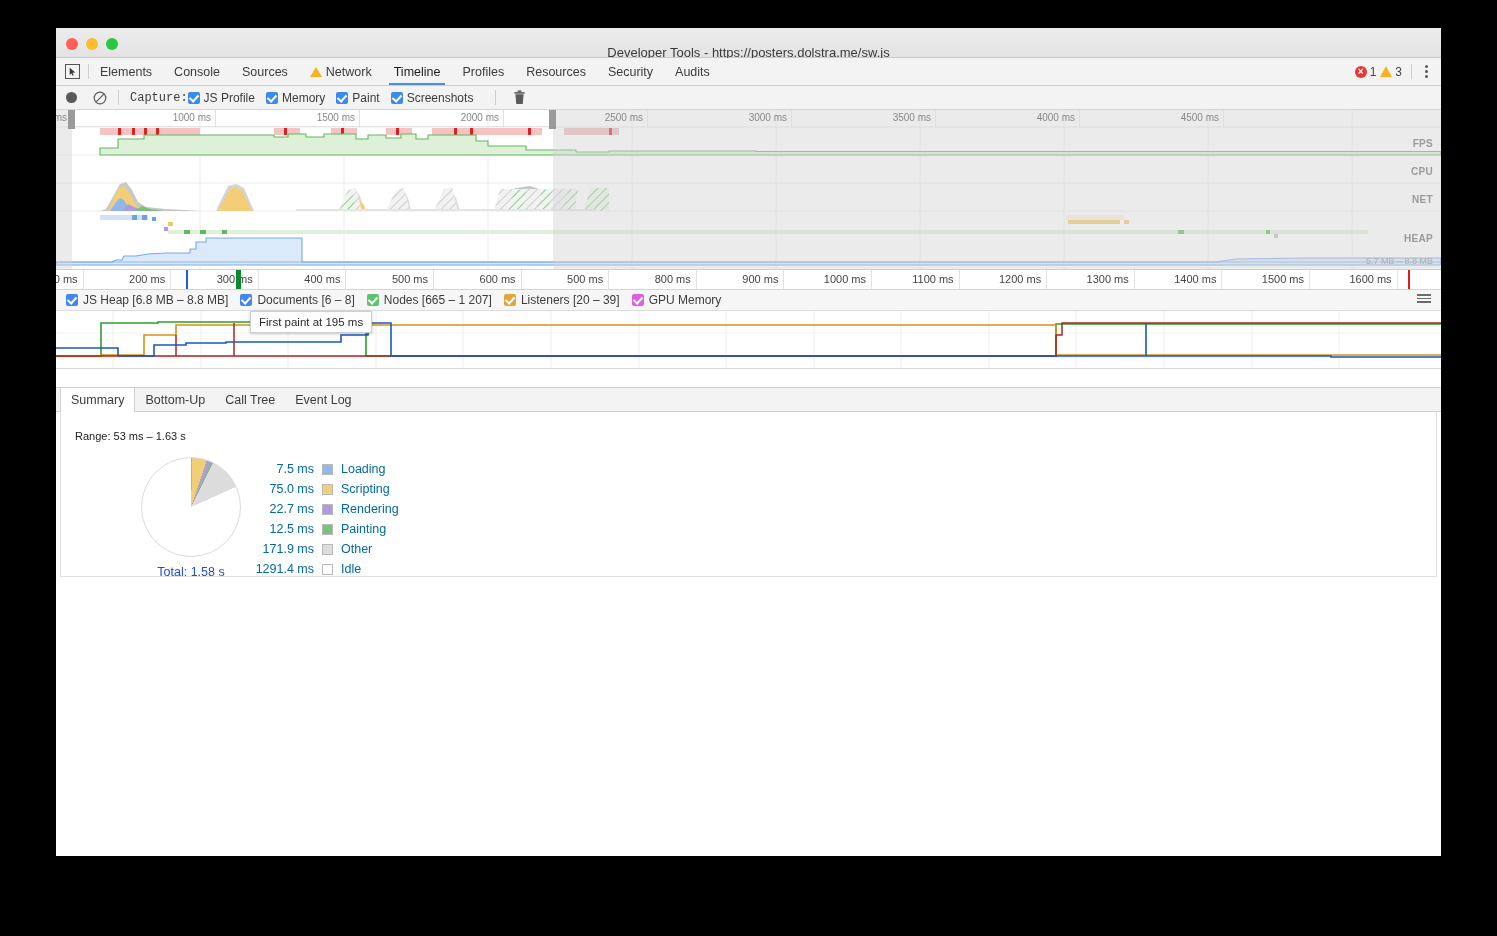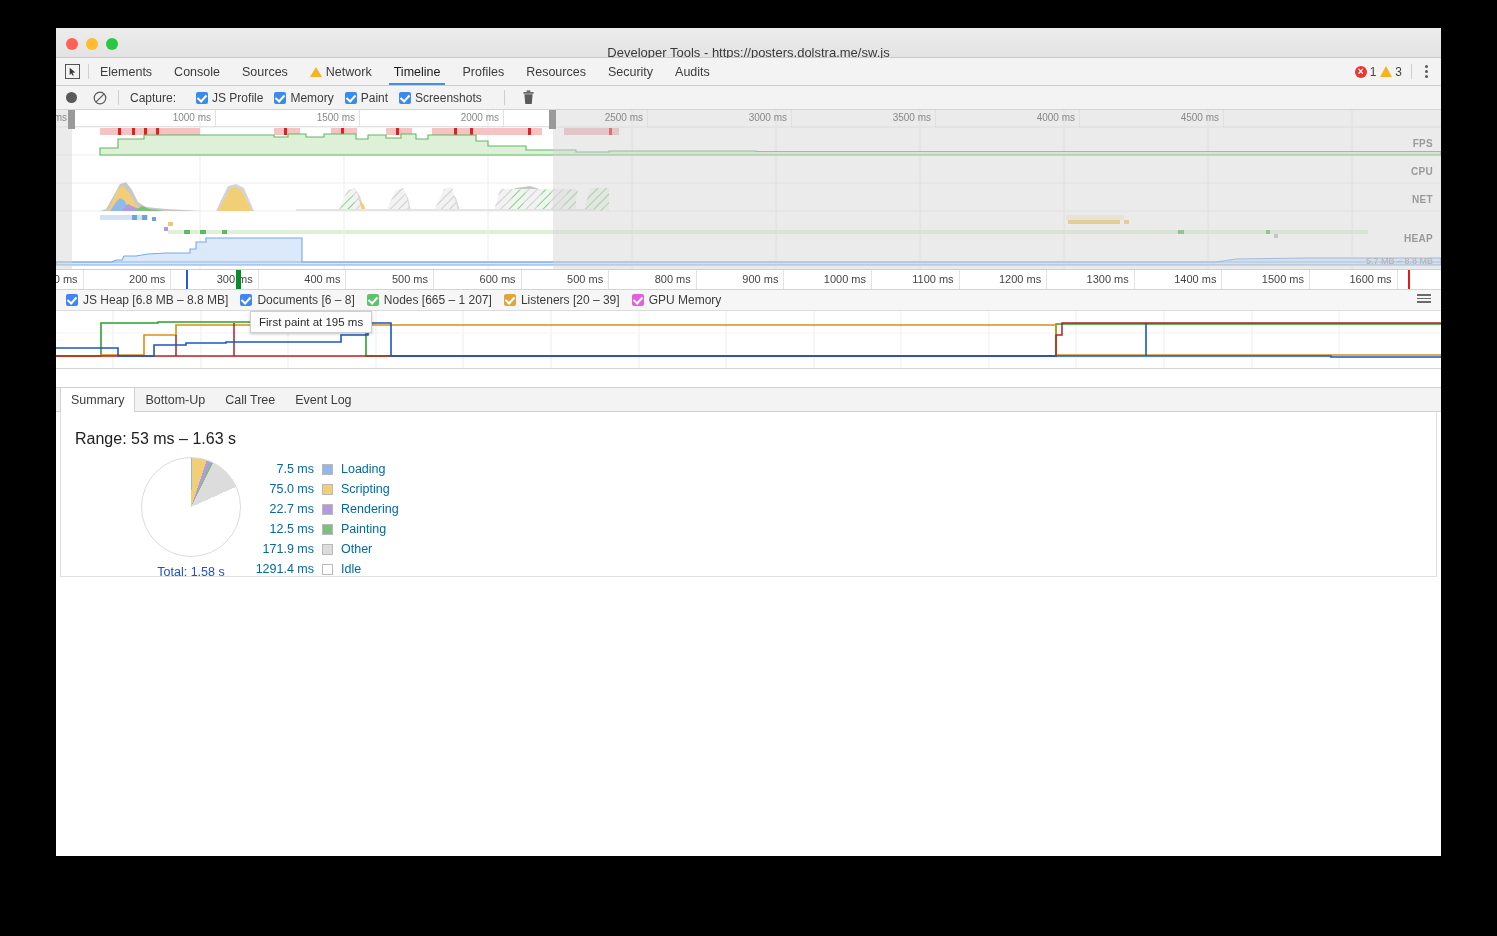--- a/index.html
+++ b/index.html
@@ -95,21 +95,21 @@
   
   #capturebar {
     height: 24px; background: #f3f3f3;
     border-bottom: 1px solid #d4d4d4;
     display: flex; align-items: center;
     padding-left: 10px; font-size: 12px; color: #3c3c3c;
   }
   #rec-dot { width: 11px; height: 11px; border-radius: 50%; background: #5a5a5a; cursor: pointer; }
   #clear-btn { margin-left: 16px; width: 14px; height: 14px; cursor: pointer; }
   #capturebar .bsep { width: 1px; height: 15px; background: #cfcfcf; margin: 0 11px; }
-  #capture-label { margin-right: 20px; }
+  #capture-label { margin-right: 0; font-family: Liberation Mono, monospace; }
   .cap-item { display: flex; align-items: center; gap: 4px; margin-right: 11px; cursor: pointer; }
   .cbx {
     width: 12px; height: 12px; border-radius: 2px; background: #3b8beb;
     position: relative; flex: none;
   }
   .cbx::after {
     content: ""; position: absolute; left: 3px; top: 1px;
     width: 4px; height: 7px; border: solid #fff; border-width: 0 2px 2px 0;
     transform: rotate(42deg);
   }
@@ -208,21 +208,21 @@
   }
   #summary-panel {
     position: relative;
     margin: 0 4px;
     height: 165px;
     border: 1px solid #e0e0e0; border-top: none;
     background: #fff;
   }
   #range-text {
     position: absolute; left: 14px; top: 18px;
-    font-size: 16px; color: #202020;
+    font-size: 11px; color: #202020;
   }
   #pie-wrap { position: absolute; left: 80px; top: 45px; }
   #pie { width: 100px; height: 100px; border-radius: 50%; border: 1px solid #dcdcdc; }
   #total-text {
     position: absolute; left: 0; top: 108px; width: 100px;
     text-align: center; font-size: 12.5px; color: #1d4ed8; white-space: nowrap;
   }
   #legend {
     position: absolute; left: 185px; top: 47px;
     font-size: 12.5px; color: #0369a1;

